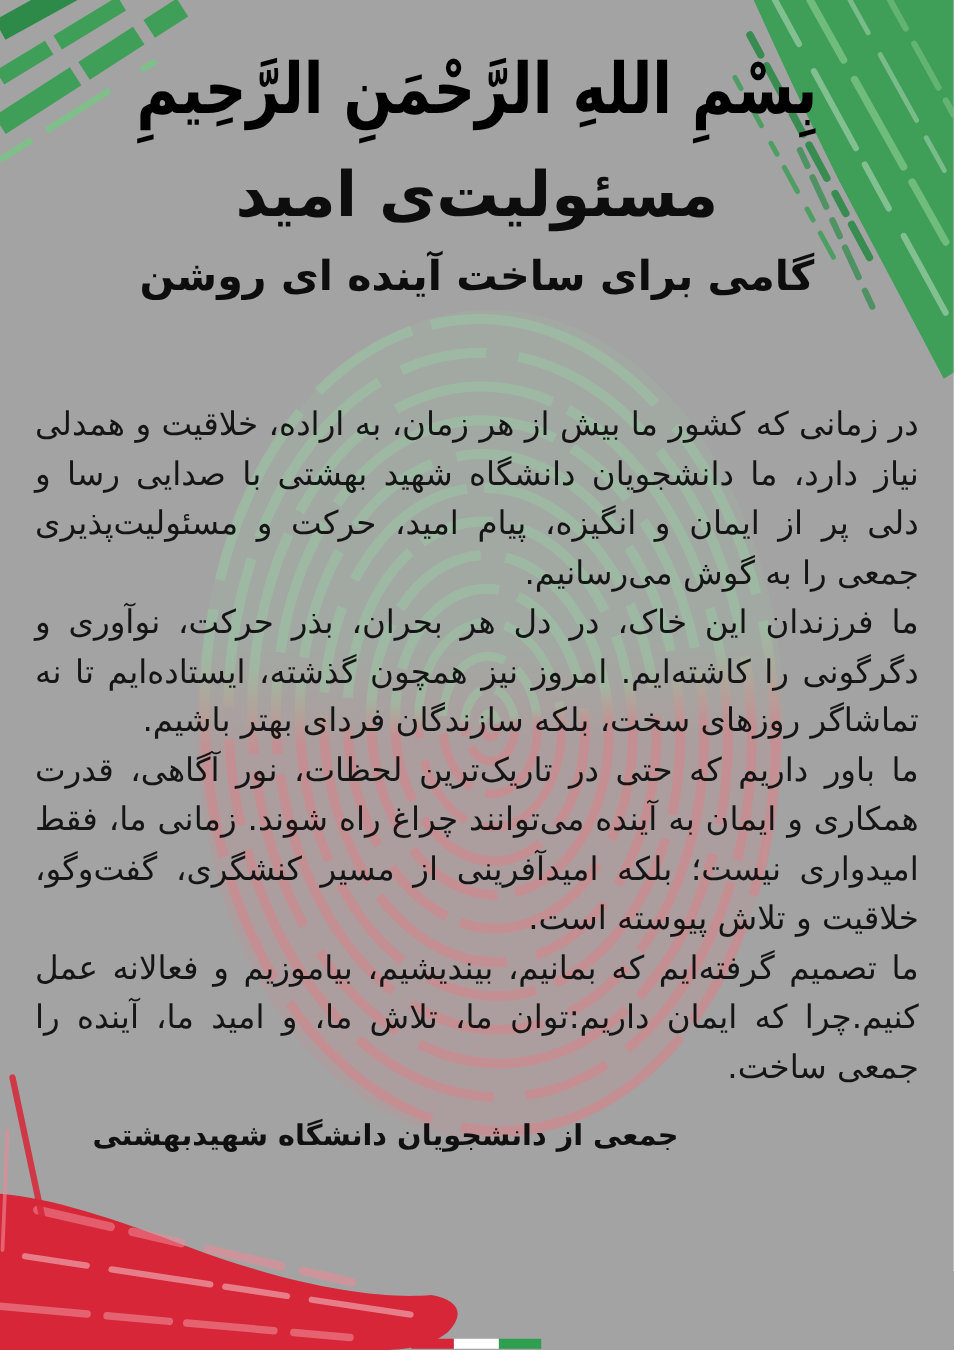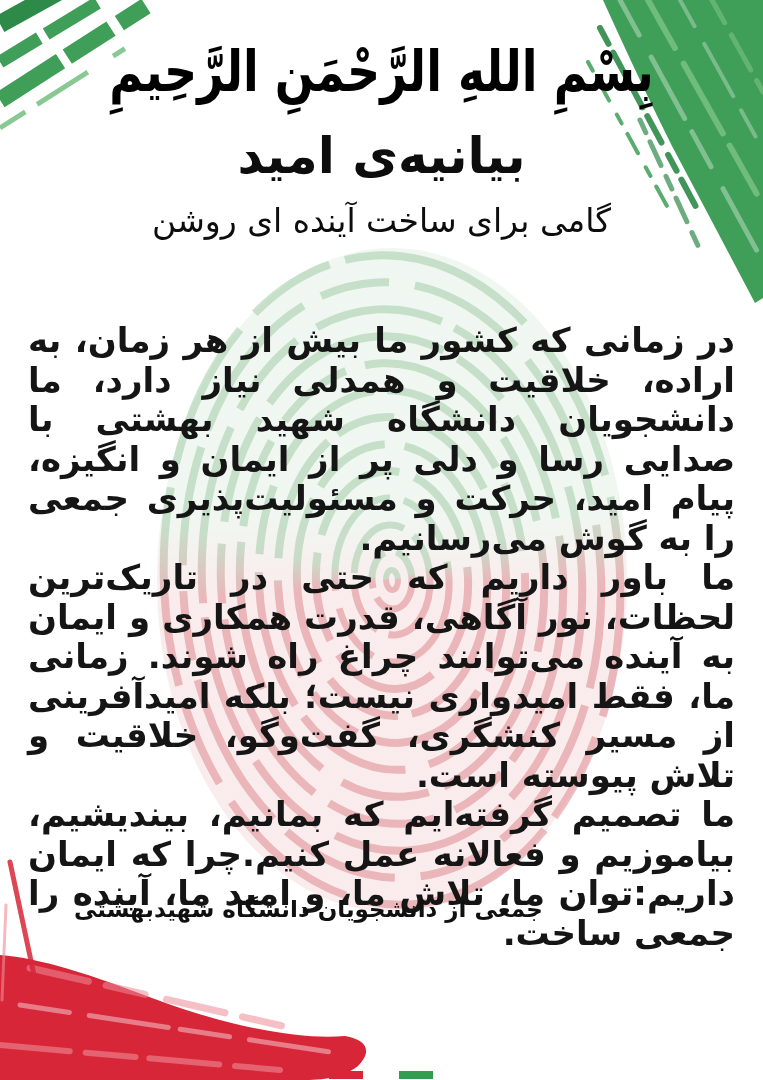--- a/index.html
+++ b/index.html
@@ -1,50 +1,50 @@
 <!DOCTYPE html>
 <html lang="fa" dir="rtl" style="--text: #141414; --brush-green: #3f9e57; --brush-green-light: #7cc488; --brush-green-dark: #2e8a49; --brush-red: #d62638; --brush-red-light: #ef8a97; --fp-green: #9cc9a3; --fp-red: #dd8187; --flag-green: #2e9e4f; --flag-white: #ffffff; --flag-red: #d62638;"><head>
 <meta charset="utf-8">
 <style>
   html,body{margin:0;padding:0;background:#e8e8e8;}
   .page{
     position:relative;
     width:763px;height:1080px;
     margin:0 auto;
-    background:#ffffff;
+    background:#a3a3a3;
     overflow:hidden;
     direction:rtl;
     font-family:"DejaVu Sans", sans-serif;
     color:var(--text,#141414);
   }
   .bg-art{position:absolute;top:0;left:0;width:763px;height:1080px;z-index:0;}
 
   header{position:absolute;top:0;left:0;right:0;text-align:center;z-index:2;}
   .bismillah{
     display:block;height:104px;line-height:100px;
     font-size:46px;font-weight:bold;color:#000;
     transform:scaleY(1.22);transform-origin:center top;
     margin-top:10px;white-space:nowrap;
   }
   .title{
     margin:10px 0 0;font-size:50px;line-height:64px;
     font-weight:bold;color:#0d0d0d;
   }
   .subtitle{
     margin:10px 0 0;font-size:33px;line-height:46px;
-    font-weight:normal;color:#0d0d0d;
+    font-weight:bold;color:#0d0d0d;
   }
 
   main.statement{
     position:absolute;top:321px;right:28px;left:28px;z-index:2;
   }
   main.statement p{
     margin:0;padding:0;
-    font-size:34px;line-height:39.5px;
-    font-weight:bold;color:#151515;
+    font-size:26px;line-height:39.5px;
+    font-weight:normal;color:#151515;
     text-align:justify;
   }
 
   footer{position:absolute;top:896px;left:0;width:100%;text-align:left;z-index:2;}
   .signature{
     display:inline-block;
     font-size:23px;font-weight:bold;color:#101010;
     transform:translateX(74px); 
   }
 
@@ -118,26 +118,27 @@
         <line x1="20" y1="1005" x2="330" y2="1052" style="stroke:#ffffff" stroke-width="5" opacity="0.4" stroke-dasharray="50 20 80 12"></line>
         <line x1="0" y1="1045" x2="280" y2="1070" style="stroke:var(--brush-red-light,#ef8a97)" stroke-width="6" opacity="0.6" stroke-dasharray="70 16 50 14"></line>
         <line x1="34" y1="975" x2="10" y2="862" style="stroke:var(--brush-red,#d62638)" stroke-width="5" opacity="0.85"></line>
         <line x1="6" y1="905" x2="2" y2="1000" style="stroke:var(--brush-red-light,#ef8a97)" stroke-width="3" opacity="0.6"></line>
       </g>
     </g>
   </svg>
 
   <header>
     <div class="bismillah">بِسْمِ اللهِ الرَّحْمَنِ الرَّحِيمِ</div>
-    <h1 class="title">بیانیه‌ی امید</h1>
+    <h1 class="title">مسئولیت‌ی امید</h1>
     <h2 class="subtitle">گامی برای ساخت آینده ای روشن</h2>
   </header>
 
   <main class="statement">
     <p>در زمانی که کشور ما بیش از هر زمان، به اراده، خلاقیت و همدلی نیاز دارد، ما دانشجویان دانشگاه شهید بهشتی با صدایی رسا و دلی پر از ایمان و انگیزه، پیام امید، حرکت و مسئولیت‌پذیری جمعی را به گوش می‌رسانیم.</p>
+    <p>ما فرزندان این خاک، در دل هر بحران، بذر حرکت، نوآوری و دگرگونی را کاشته‌ایم. امروز نیز همچون گذشته، ایستاده‌ایم تا نه تماشاگر روزهای سخت، بلکه سازندگان فردای بهتر باشیم.</p>
     <p>ما باور داریم که حتی در تاریک‌ترین لحظات، نور آگاهی، قدرت همکاری و ایمان به آینده می‌توانند چراغ راه شوند. زمانی ما، فقط امیدواری نیست؛ بلکه امیدآفرینی از مسیر کنشگری، گفت‌وگو، خلاقیت و تلاش پیوسته است.</p>
     <p>ما تصمیم گرفته‌ایم که بمانیم، بیندیشیم، بیاموزیم و فعالانه عمل کنیم.چرا که ایمان داریم:توان ما، تلاش ما، و امید ما، آینده را جمعی ساخت.</p>
   </main>
 
   <footer>
     <div class="signature">جمعی از دانشجویان دانشگاه شهیدبهشتی</div>
   </footer>
 
   <div class="flag-bar">
     <span class="seg seg-green"></span>

